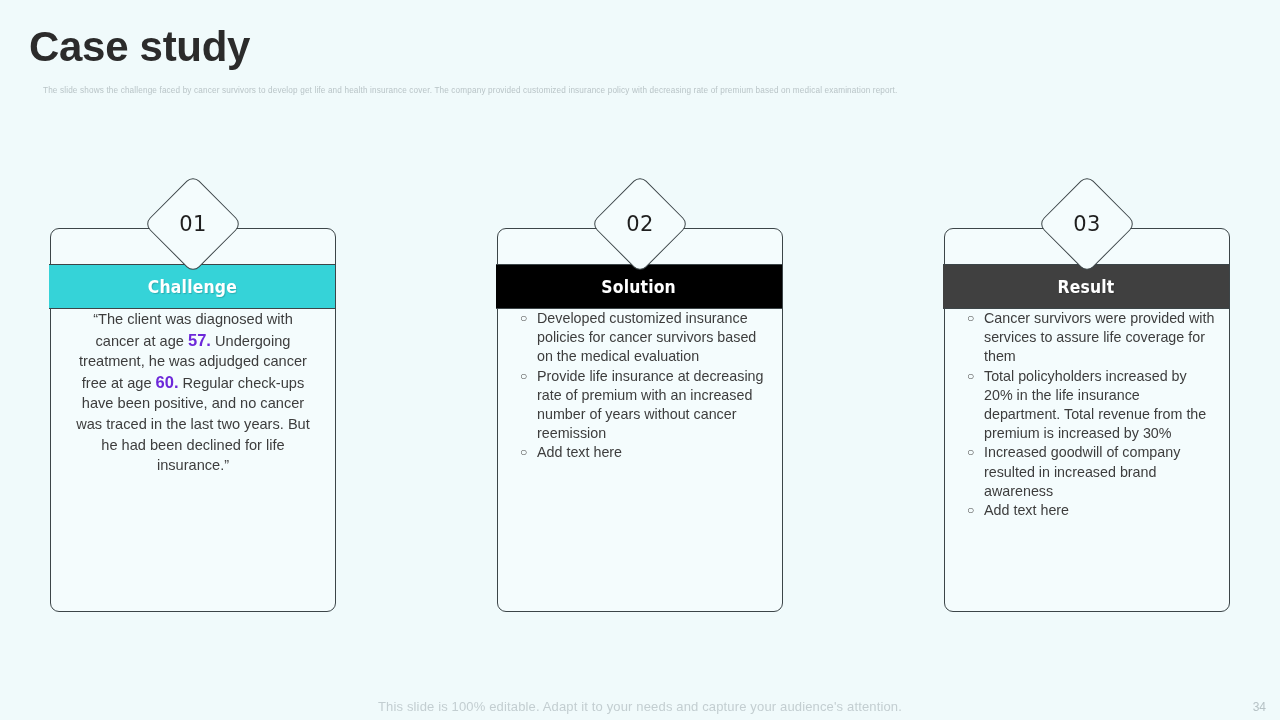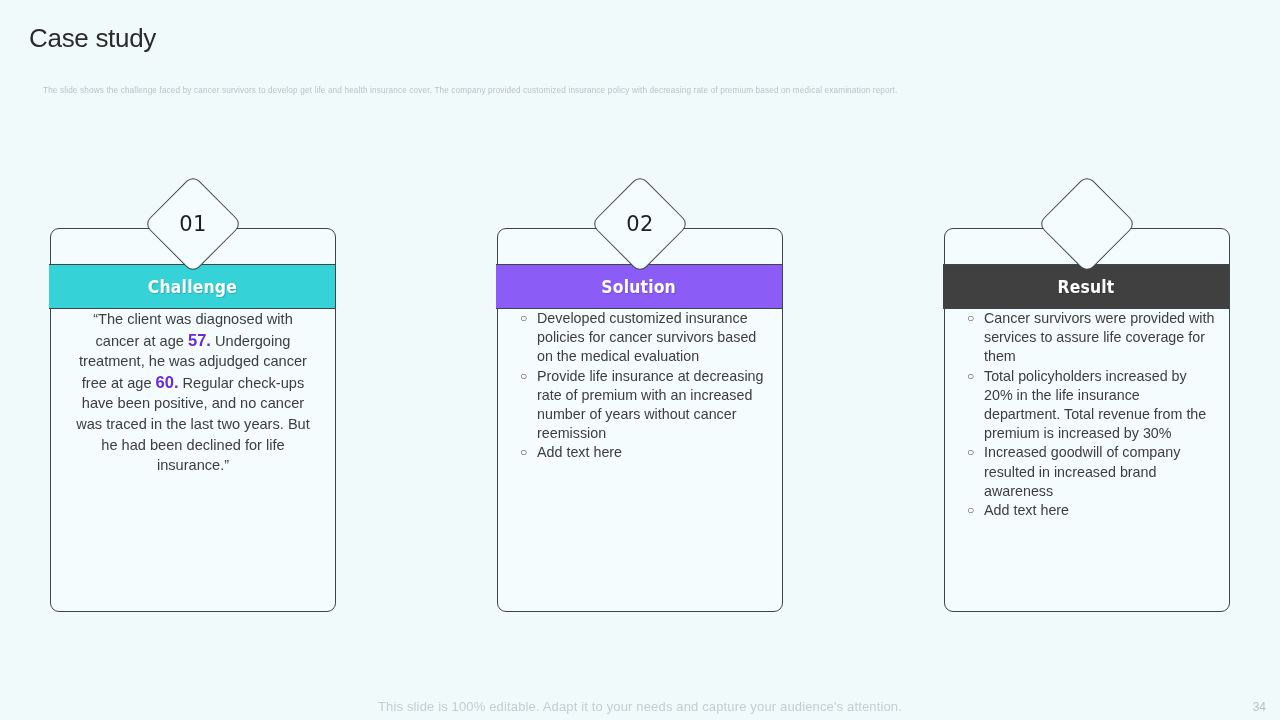--- a/index.html
+++ b/index.html
@@ -14,22 +14,22 @@
     background: #f0fafb;
     font-family: "Liberation Sans", sans-serif;
     position: relative;
   }
 
   
   .slide-title {
     position: absolute;
     left: 29px;
     top: 24px;
-    font-size: 26px;
-    font-weight: 400;
+    font-size: 42px;
+    font-weight: 700;
     color: #2b2b2b;
     letter-spacing: -0.3px;
     line-height: 1.1;
   }
 
   .slide-subtitle {
     position: absolute;
     left: 29px;
     top: 85px;
     width: 950px;
@@ -206,40 +206,41 @@
     <div class="diamond-num">01</div>
     <div class="card-body">
       <p class="quote-text">
         <span>“The client was diagnosed with cancer at age </span><span class="hl">57.</span><span> Undergoing treatment, he was adjudged cancer free at age </span><span class="hl">60.</span><span> Regular check-ups have been positive, and no cancer was traced in the last two years. But he had been declined for life insurance.”</span>
       </p>
     </div>
   </div>
 
   <div class="card-wrap c1">
     <div class="card-box"></div>
-    <div class="card-band" style="background: #8b5cf6;">
+    <div class="card-band" style="background: #000000;">
       <span class="band-label">Solution</span>
     </div>
     <div class="diamond"></div>
     <div class="diamond-num">02</div>
     <div class="card-body">
       <ul class="bullet-list">
         <li><span class="marker">○</span><span>Developed customized insurance policies for cancer survivors based on the medical evaluation</span></li>
         <li><span class="marker">○</span><span>Provide life insurance at decreasing rate of premium with an increased number of years without cancer reemission</span></li>
         <li><span class="marker">○</span><span>Add text here</span></li>
       </ul>
     </div>
   </div>
 
   <div class="card-wrap c2">
     <div class="card-box"></div>
     <div class="card-band" style="background: #404040;">
       <span class="band-label">Result</span>
     </div>
     <div class="diamond"></div>
+    <div class="diamond-num">03</div>
     <div class="card-body">
       <ul class="bullet-list">
         <li><span class="marker">○</span><span>Cancer survivors were provided with services to assure life coverage for them</span></li>
         <li><span class="marker">○</span><span>Total policyholders increased by 20% in the life insurance department. Total revenue from the premium is increased by 30%</span></li>
         <li><span class="marker">○</span><span>Increased goodwill of company resulted in increased brand awareness</span></li>
         <li><span class="marker">○</span><span>Add text here</span></li>
       </ul>
     </div>
   </div>
 

